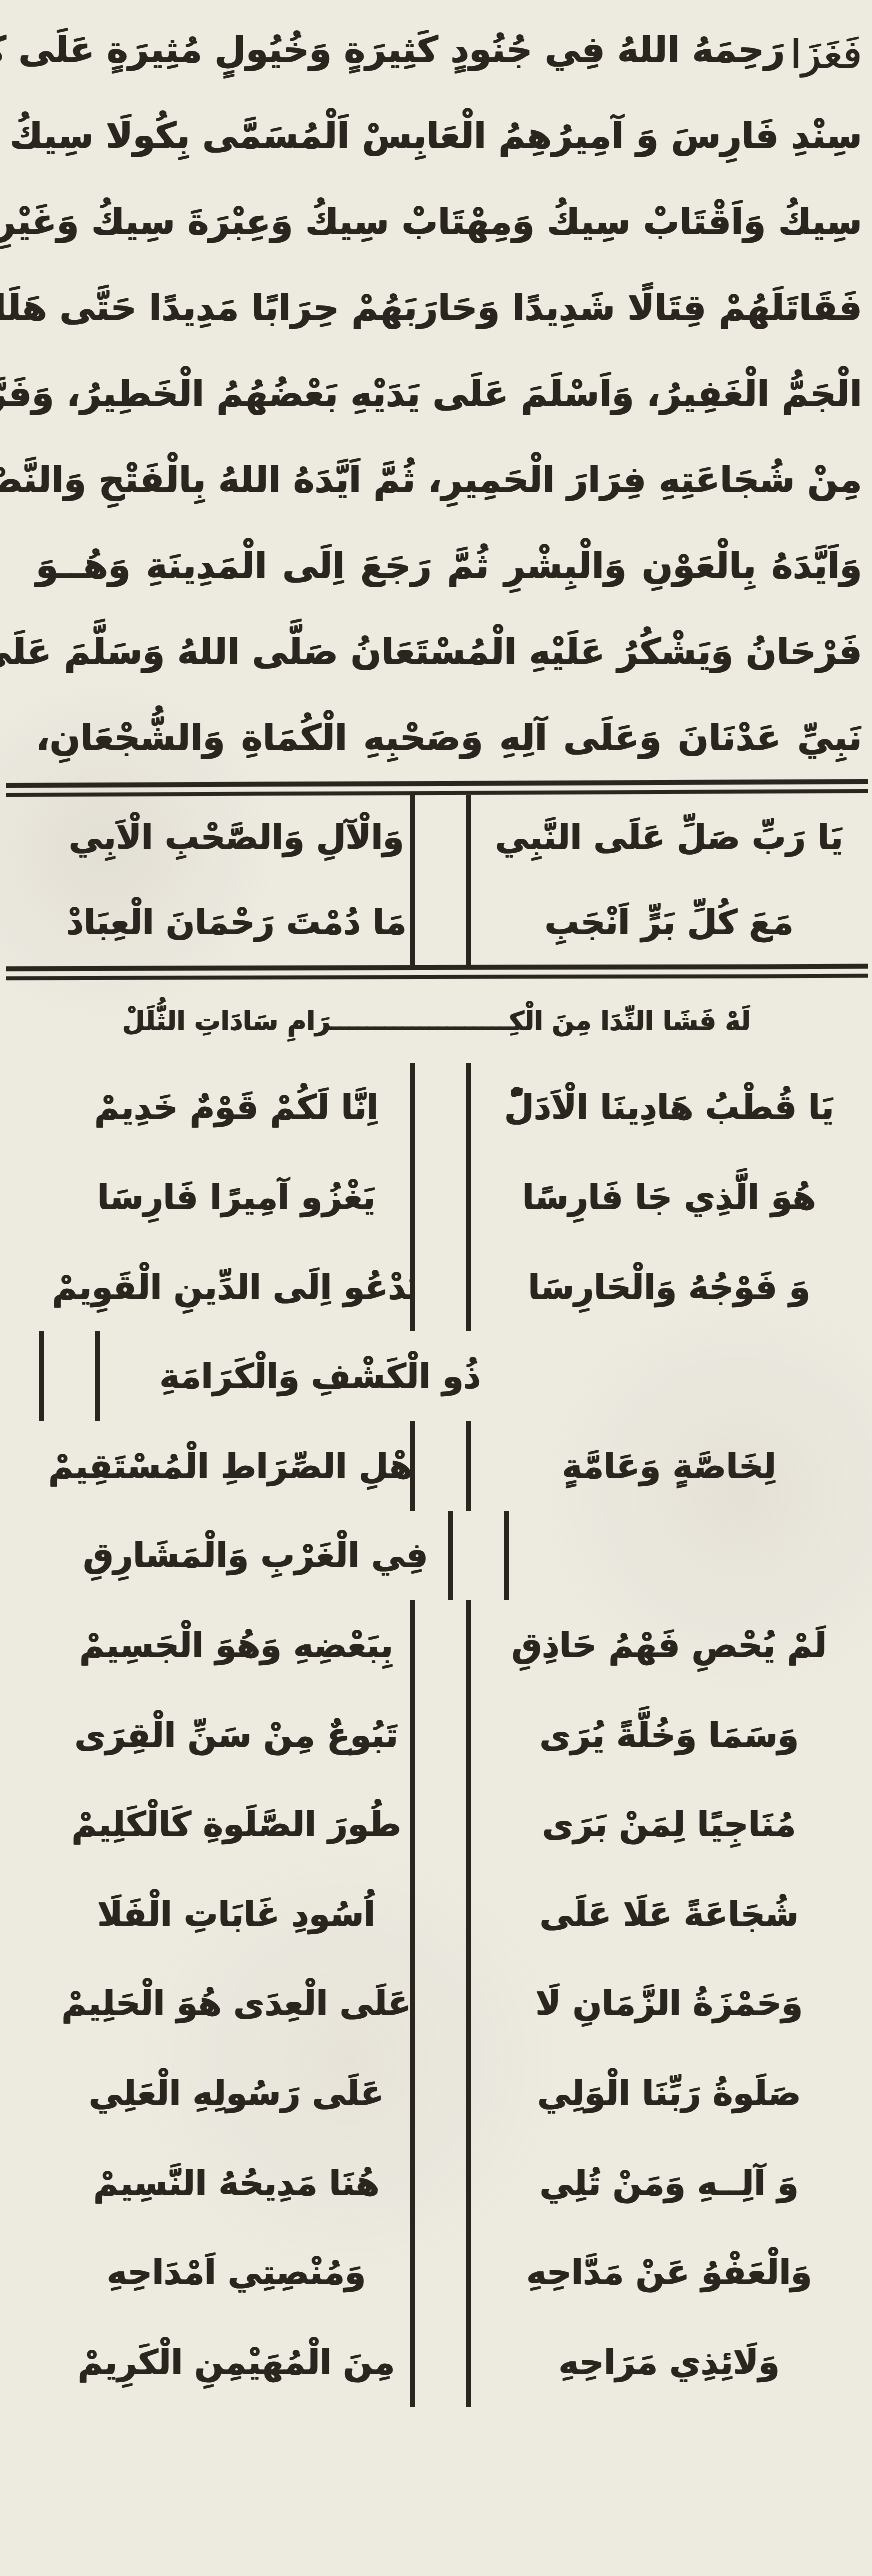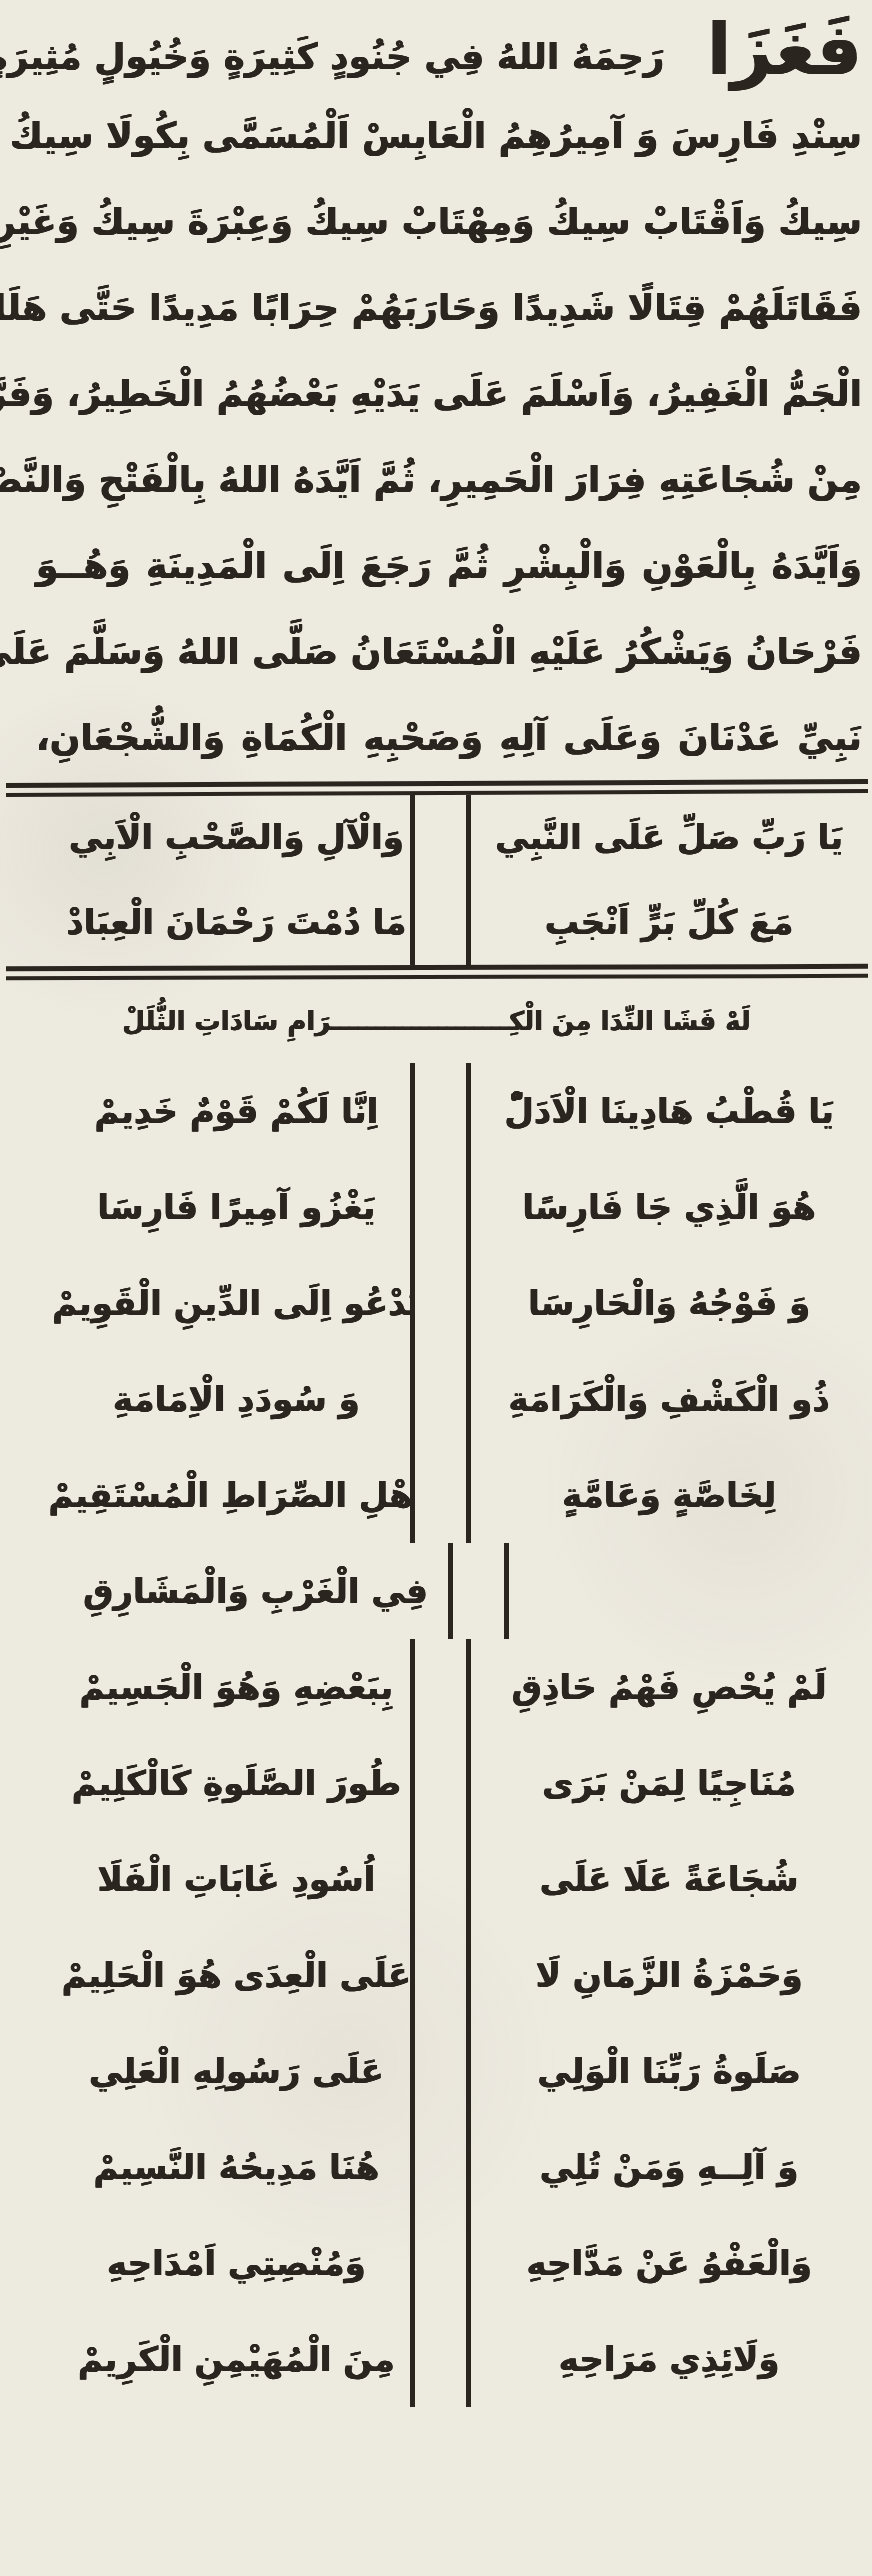--- a/index.html
+++ b/index.html
@@ -27,25 +27,24 @@
     padding:0 11px 0 36px;
   }
   .prose-line{
     height:86px;line-height:86px;white-space:nowrap;
     font-size:36px;font-weight:700;
     text-align:justify;text-align-last:justify;
     text-shadow:0.4px 0 0 currentColor,-0.4px 0 0 currentColor;
     overflow:visible;
   }
   .lead{
-    font-size:71px;font-weight:700;
+    font-size:40px;font-weight:400;
     vertical-align:-5.5px;
     letter-spacing:0;
     padding-left:5.5px;
-    margin-left:37px;
   }
   
   .rule{
     height:13.7px;box-sizing:border-box;
     border-top:5.5px solid var(--ink);
     border-bottom:4.6px solid var(--ink);
     margin:0 5.5px;
   }
   .rule.top{transform:rotate(-0.25deg);}
   .rule.mid{transform:rotate(-0.15deg);}
@@ -124,37 +123,41 @@
       <div class="cell second">يَغْزُو آمِيرًا فَارِسَا</div>
       <div class="gutter"></div>
       <div class="cell first">هُوَ الَّذِي جَا فَارِسًا</div>
     </div>
     <div class="vrow">
       <div class="cell second">يَدْعُو اِلَى الدِّينِ الْقَوِيمْ</div>
       <div class="gutter"></div>
       <div class="cell first">وَ فَوْجُهُ وَالْحَارِسَا</div>
     </div>
     <div class="vrow">
-      <div class="cell second">وَ سُودَدِ الْاِمَامَةِ</div>
       <div class="gutter"></div>
       <div class="cell first">ذُو الْكَشْفِ وَالْكَرَامَةِ</div>
     </div>
     <div class="vrow">
       <div class="cell second">آهْلِ الصِّرَاطِ الْمُسْتَقِيمْ</div>
       <div class="gutter"></div>
       <div class="cell first">لِخَاصَّةٍ وَعَامَّةٍ</div>
     </div>
     <div class="vrow">
       <div class="cell second">فِي الْغَرْبِ وَالْمَشَارِقِ</div>
       <div class="gutter"></div>
     </div>
     <div class="vrow">
       <div class="cell second">بِبَعْضِهِ وَهُوَ الْجَسِيمْ</div>
       <div class="gutter"></div>
       <div class="cell first">لَمْ يُحْصِ فَهْمُ حَاذِقِ</div>
+    </div>
+    <div class="vrow">
+      <div class="cell second">تَبُوعٌ مِنْ سَنِّ الْقِرَى</div>
+      <div class="gutter"></div>
+      <div class="cell first">وَسَمَا وَخُلَّةً يُرَى</div>
     </div>
     <div class="vrow">
       <div class="cell second">طُورَ الصَّلَوةِ كَالْكَلِيمْ</div>
       <div class="gutter"></div>
       <div class="cell first">مُنَاجِيًا لِمَنْ بَرَى</div>
     </div>
     <div class="vrow">
       <div class="cell second">اُسُودِ غَابَاتِ الْفَلَا</div>
       <div class="gutter"></div>
       <div class="cell first">شُجَاعَةً عَلَا عَلَى</div>

